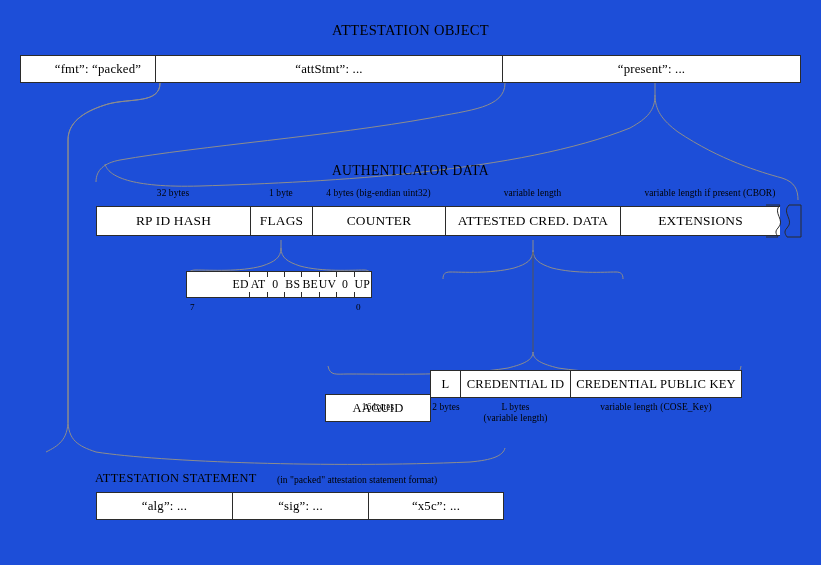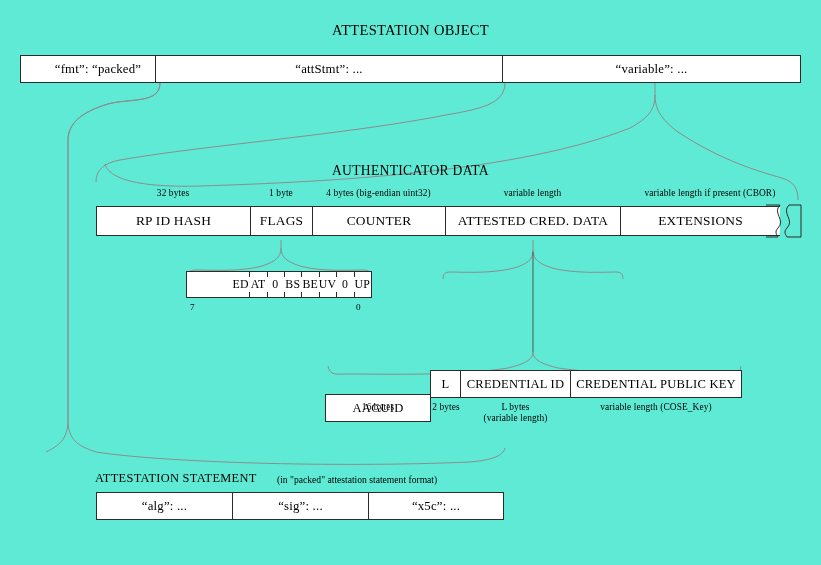--- a/index.html
+++ b/index.html
@@ -4,21 +4,21 @@
 <style>
   html, body {
     margin: 0;
     padding: 0;
     background: #ffffff;
   }
   #canvas {
     position: relative;
     width: 821px;
     height: 565px;
-    background: #5eead4;
+    background: #1d4ed8;
     font-family: "Liberation Serif", "DejaVu Serif", serif;
     color: #000000;
     overflow: hidden;
   }
   .abs { position: absolute; }
   
   .doc-title {
     font-size: 14.5px;
     letter-spacing: 0.3px;
     text-align: center;
@@ -127,21 +127,21 @@
 
   <div class="abs doc-title" style="left:0; top:22px; width:821px;">ATTESTATION OBJECT</div>
 
   <div class="cell qt" style="left:20px; top:55px; width:156px; height:28px;">
     <span>“fmt”: “packed”</span>
   </div>
   <div class="cell qt" style="left:155px; top:55px; width:348px; height:28px;">
     <span>“attStmt”: ...</span>
   </div>
   <div class="cell qt" style="left:502px; top:55px; width:299px; height:28px;">
-    <span>“variable”: ...</span>
+    <span>“present”: ...</span>
   </div>
 
   <div class="abs section-head" style="left:0; top:163px; width:821px; text-align:center;">AUTHENTICATOR DATA</div>
 
   <div class="cap" style="left:96px; top:188px; width:154px;">32 bytes</div>
   <div class="cap" style="left:250px; top:188px; width:62px;">1 byte</div>
   <div class="cap" style="left:312px; top:188px; width:133px;">4 bytes (big-endian uint32)</div>
   <div class="cap" style="left:445px; top:188px; width:175px;">variable length</div>
   <div class="cap" style="left:615px; top:188px; width:190px;">variable length if present (CBOR)</div>
 

